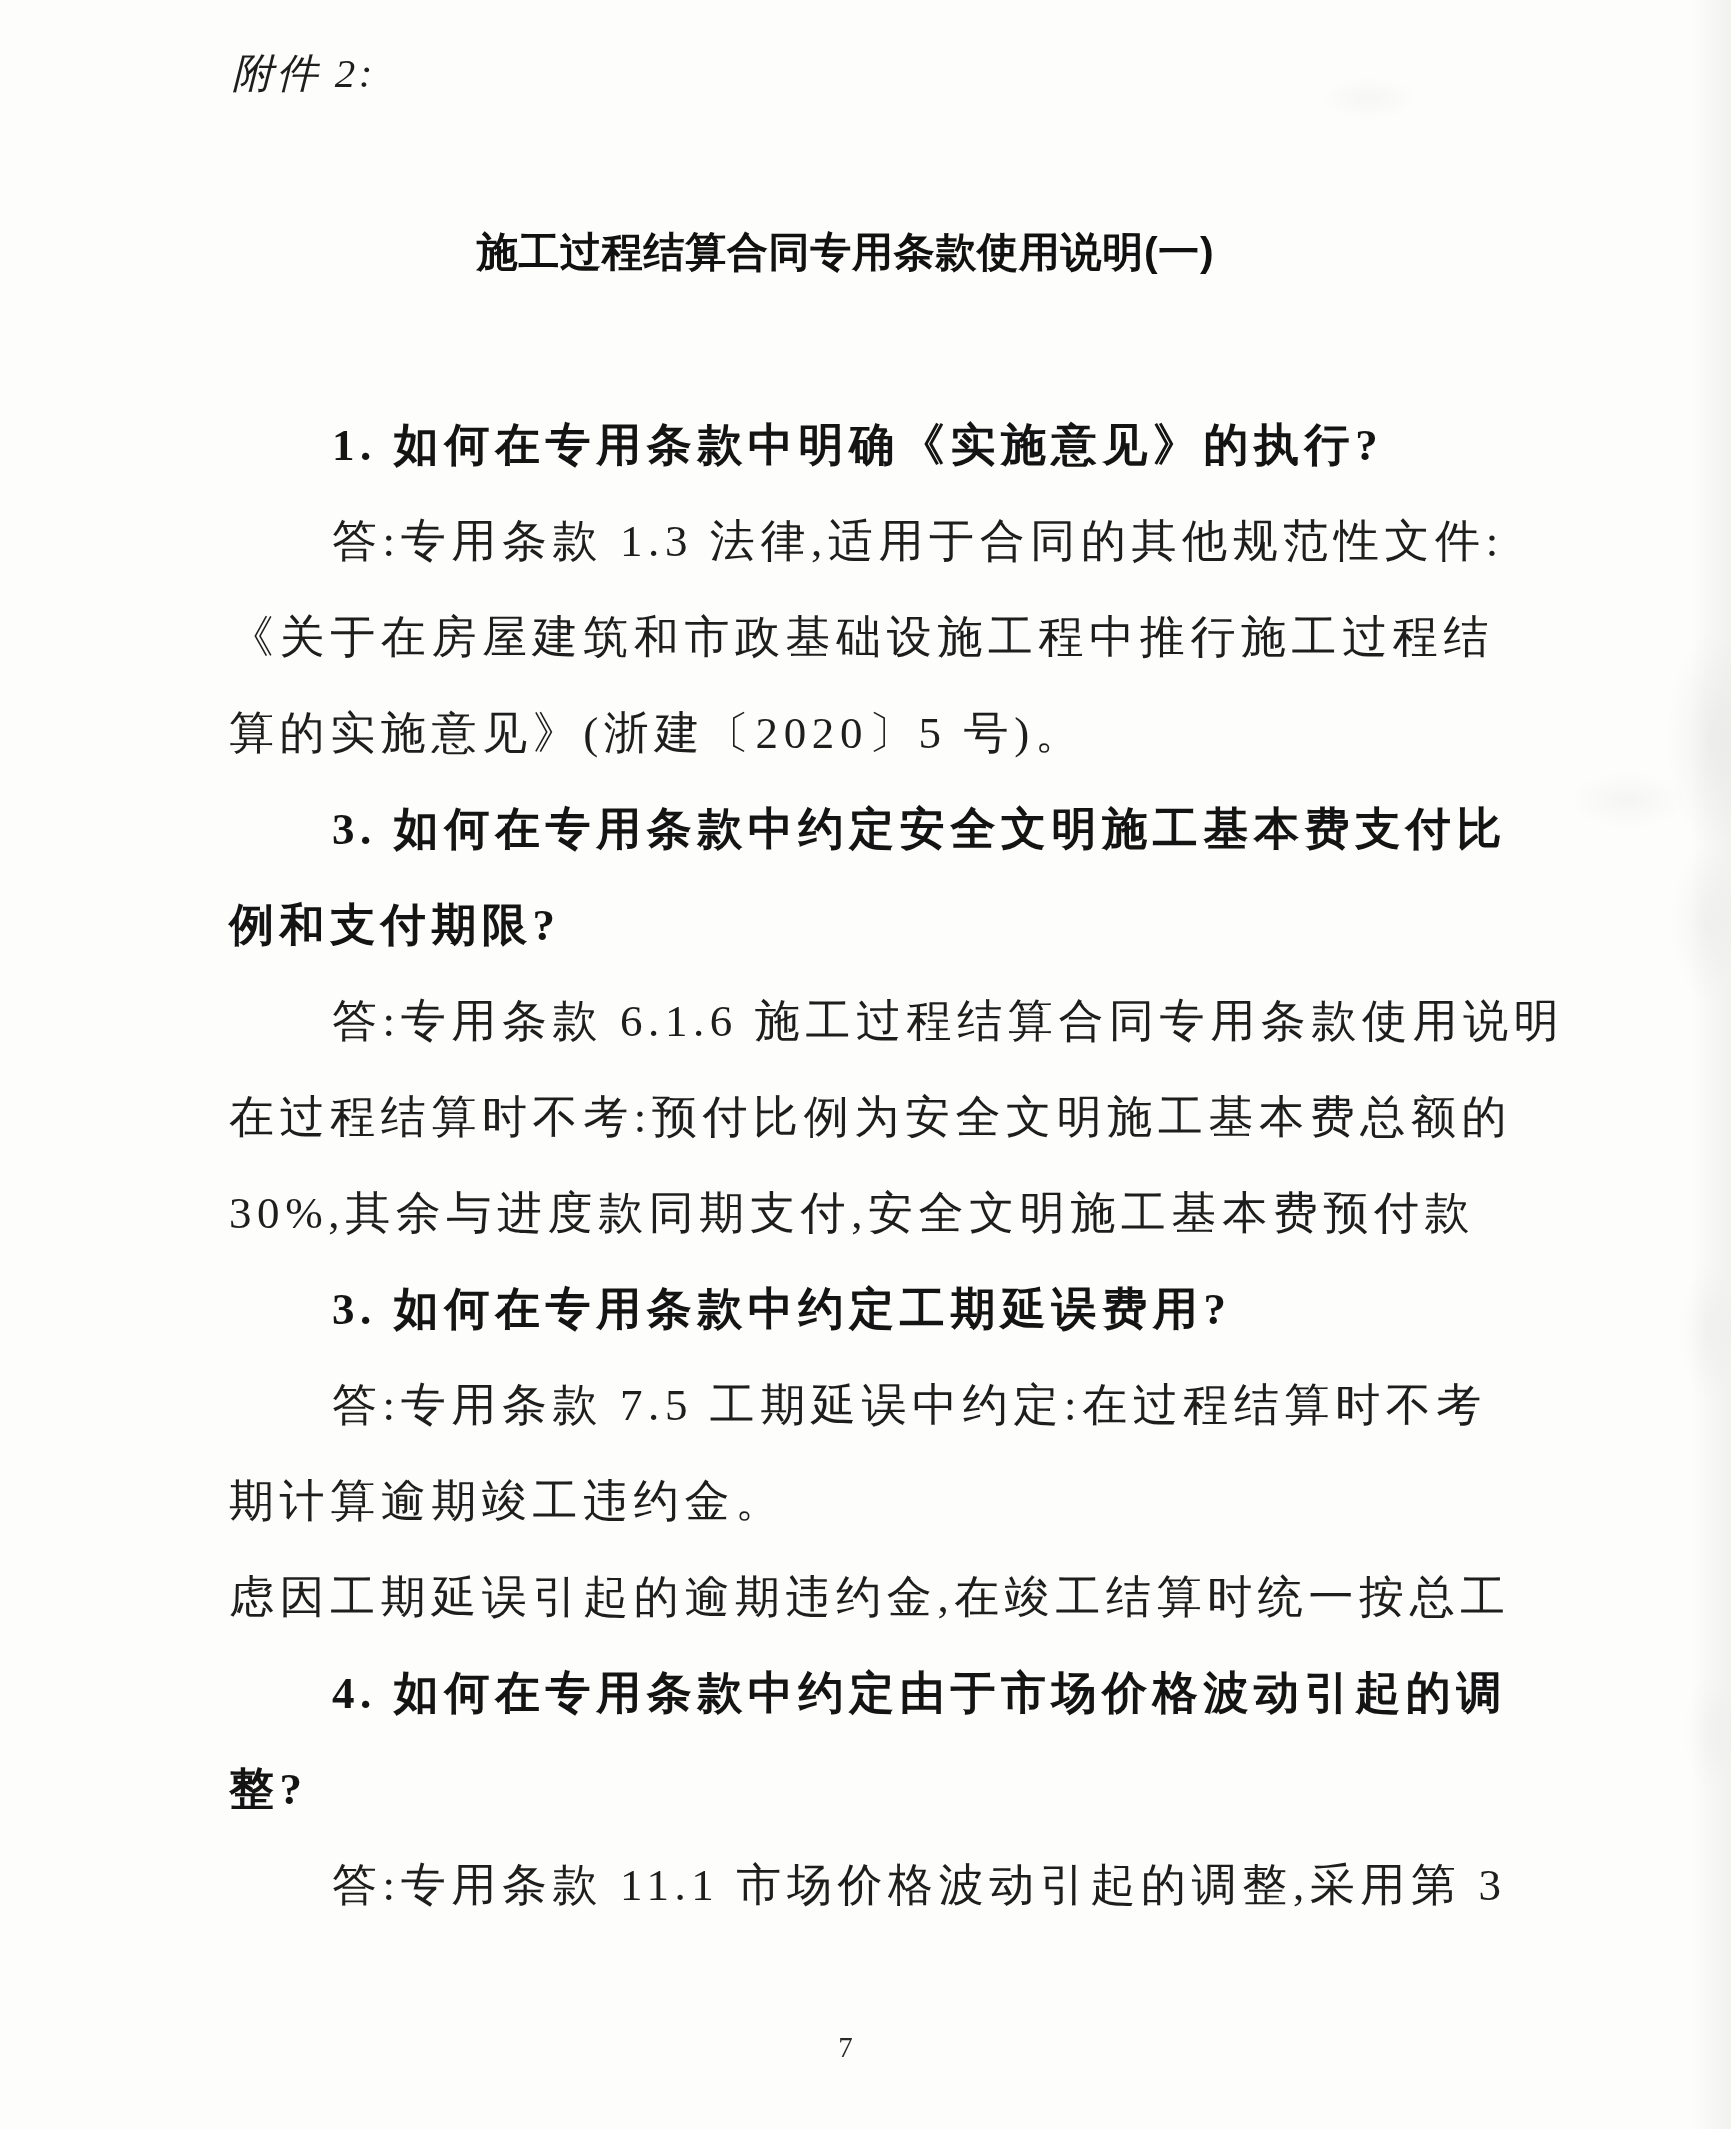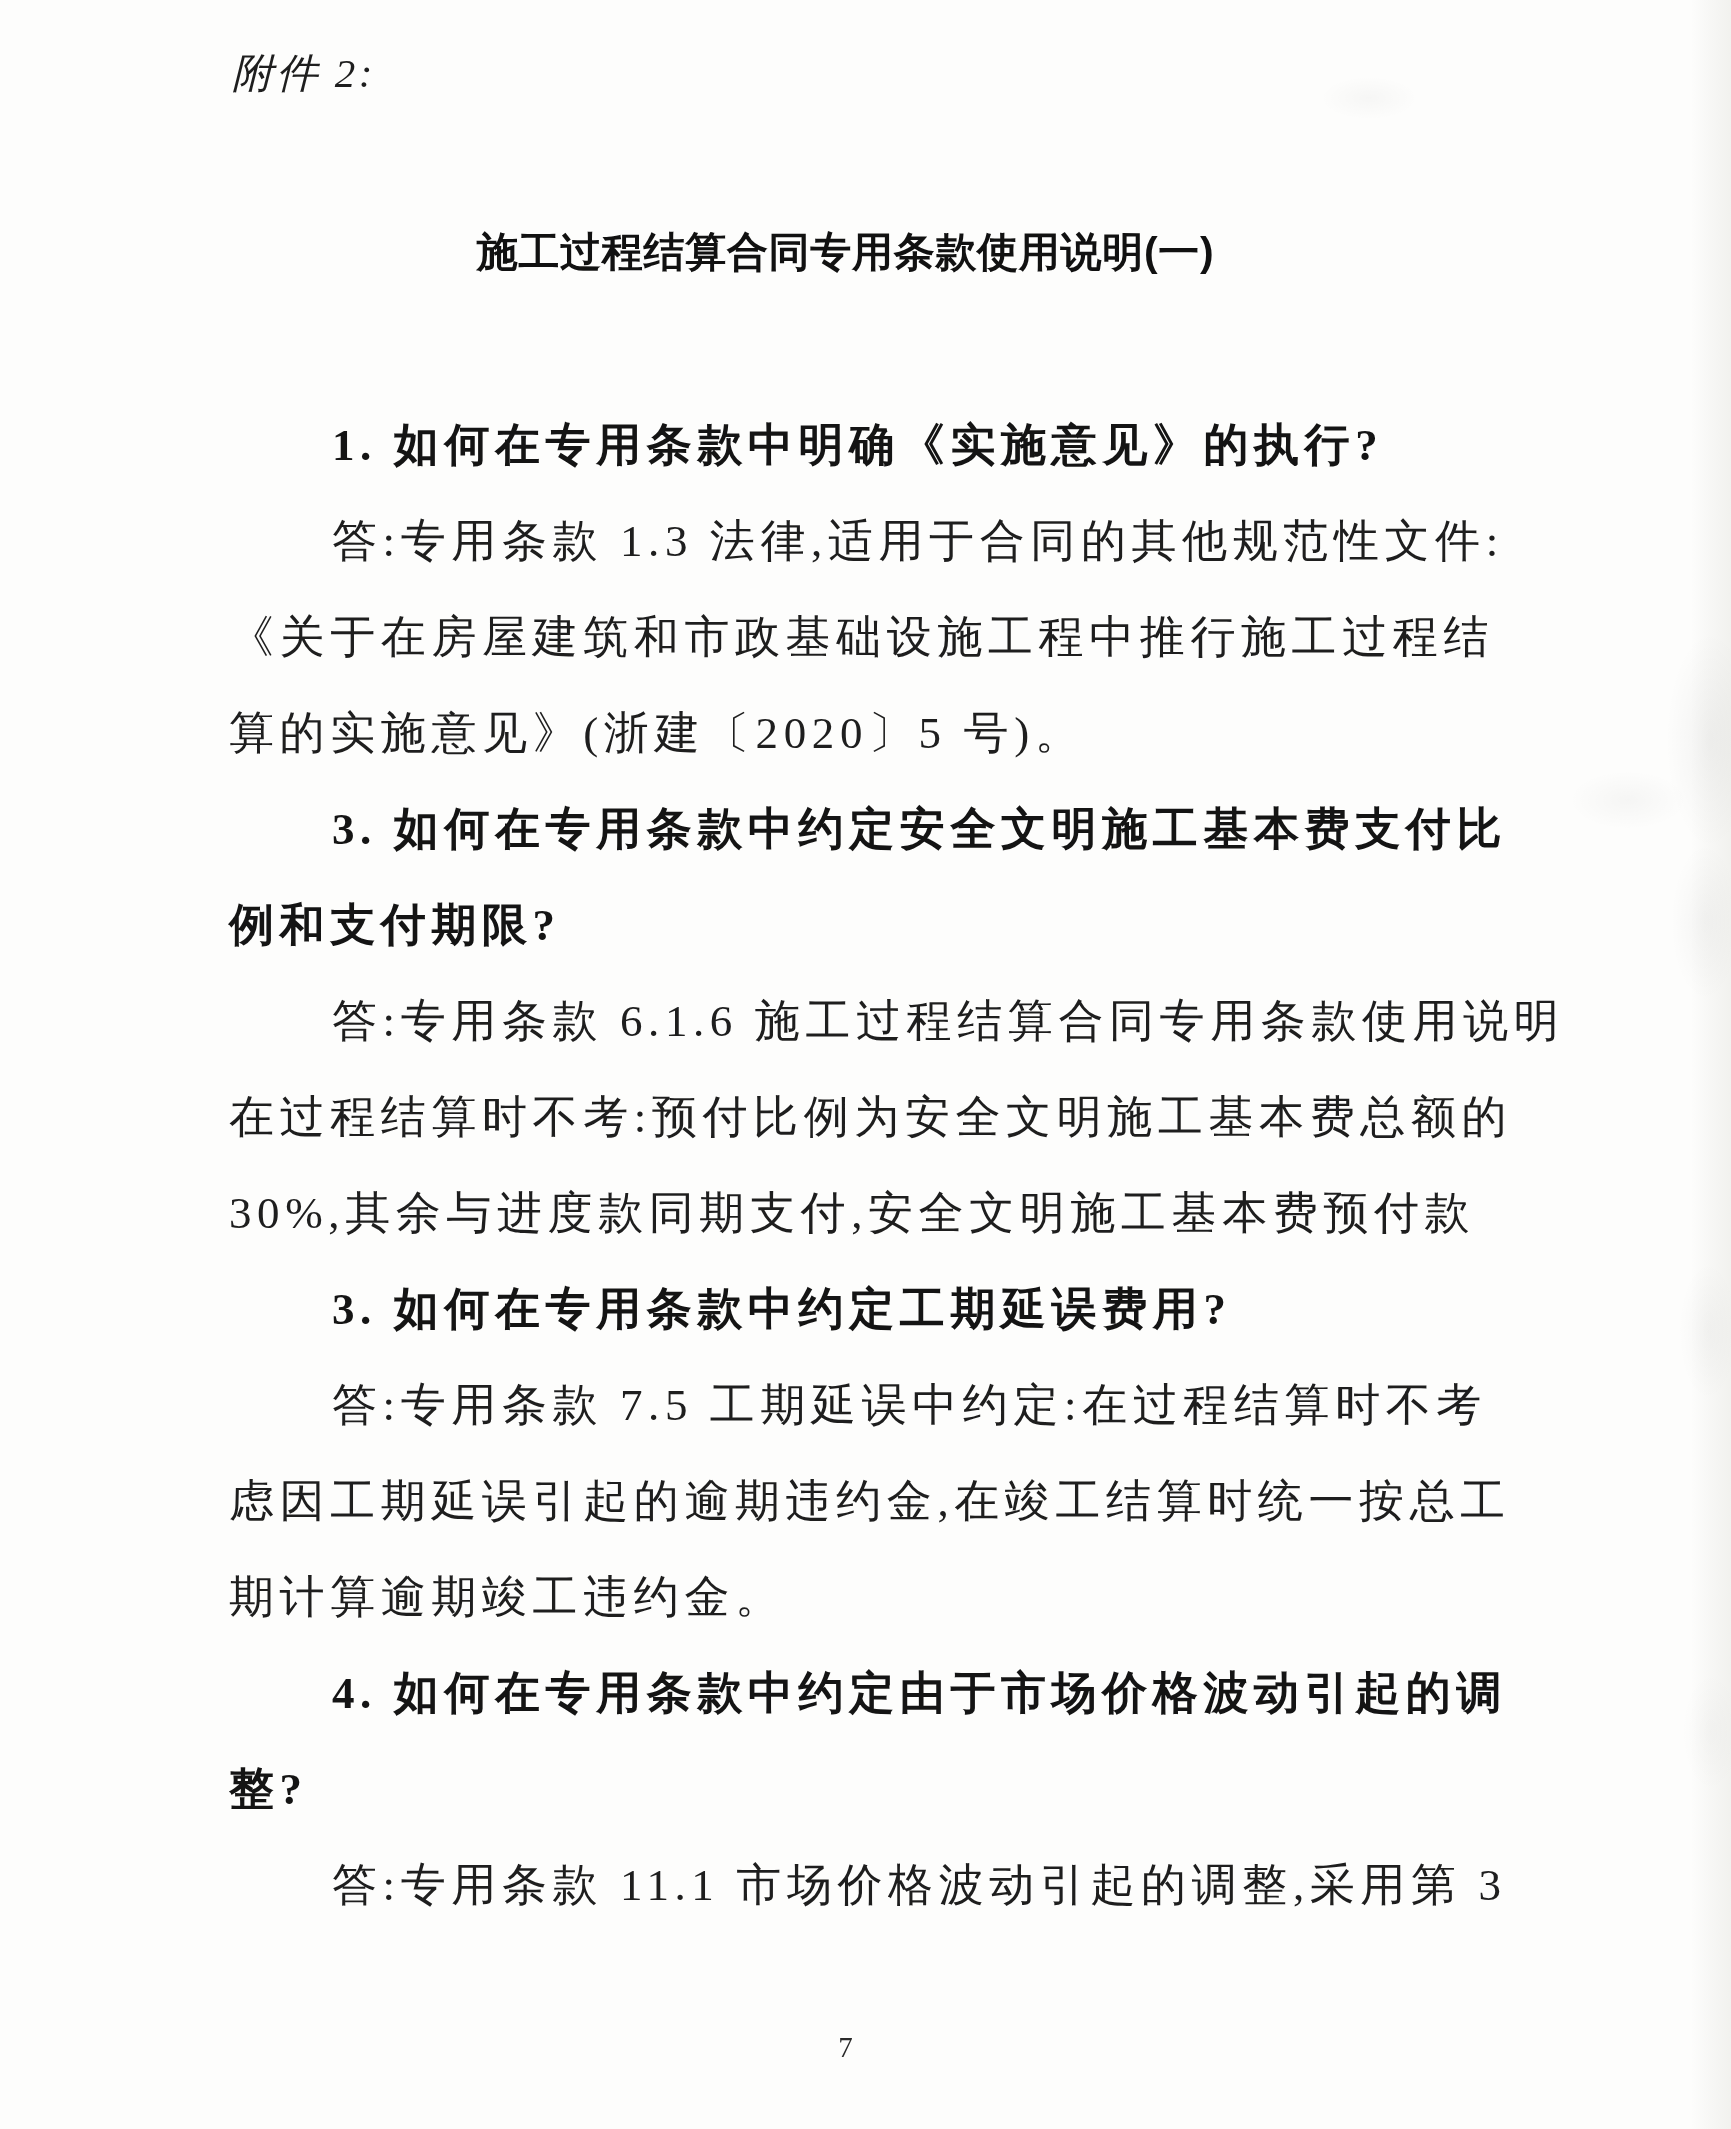--- a/index.html
+++ b/index.html
@@ -94,22 +94,22 @@
     <div class="line">算的实施意见》(浙建〔2020〕5 号)。</div>
 
     <div class="line q first">3. 如何在专用条款中约定安全文明施工基本费支付比</div>
     <div class="line q">例和支付期限?</div>
     <div class="line first">答:专用条款 6.1.6 施工过程结算合同专用条款使用说明</div>
     <div class="line">在过程结算时不考:预付比例为安全文明施工基本费总额的</div>
     <div class="line">30%,其余与进度款同期支付,安全文明施工基本费预付款</div>
 
     <div class="line q first">3. 如何在专用条款中约定工期延误费用?</div>
     <div class="line first">答:专用条款 7.5 工期延误中约定:在过程结算时不考</div>
+    <div class="line">期计算逾期竣工违约金。</div>
     <div class="line">虑因工期延误引起的逾期违约金,在竣工结算时统一按总工</div>
-    <div class="line">期计算逾期竣工违约金。</div>
 
     <div class="line q first">4. 如何在专用条款中约定由于市场价格波动引起的调</div>
     <div class="line q">整?</div>
     <div class="line first">答:专用条款 11.1 市场价格波动引起的调整,采用第 3</div>
 
   </div>
 
   <div class="page-number">7</div>
 
 </div>

